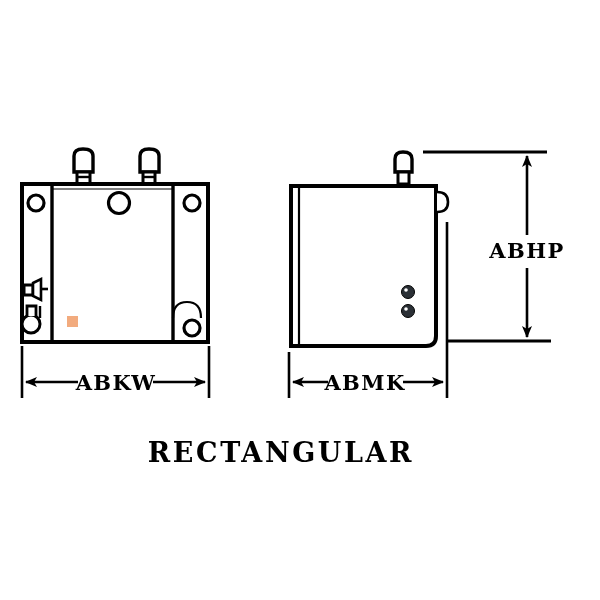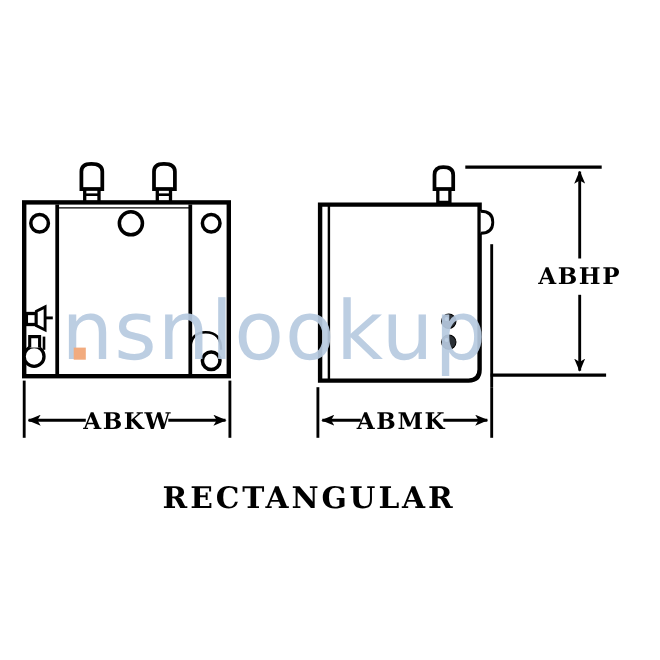--- a/index.html
+++ b/index.html
@@ -169,17 +169,16 @@
       <line x1="446" y1="341" x2="551" y2="341" stroke="#000" stroke-width="3"></line>
       <line x1="527" y1="235" x2="527" y2="156" stroke="#000" stroke-width="2.6" marker-end="url(#arrow-up)"></line>
       <line x1="527" y1="268" x2="527" y2="337" stroke="#000" stroke-width="2.6" marker-end="url(#arrow-down)"></line>
       <text class="dim-label" x="527" y="258" font-size="21" letter-spacing="1.4" text-anchor="middle">ABHP</text>
     </g>
 
     <text class="caption-label" x="281" y="462" font-size="27" letter-spacing="2.6" text-anchor="middle">RECTANGULAR</text>
   </svg>
 
   <div id="watermark-layer">
-    <div class="wm-text">nsnlookup</div>
     <div class="wm-dot"></div>
   </div>
 
 </div>
 
 </body></html>

